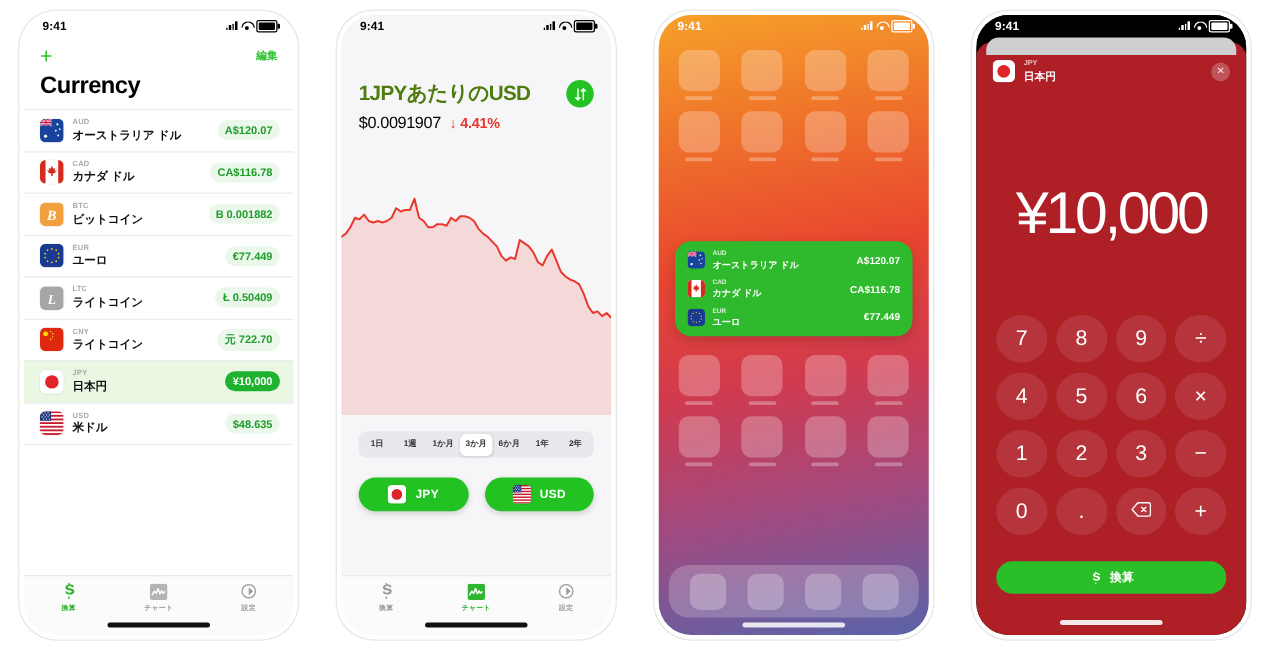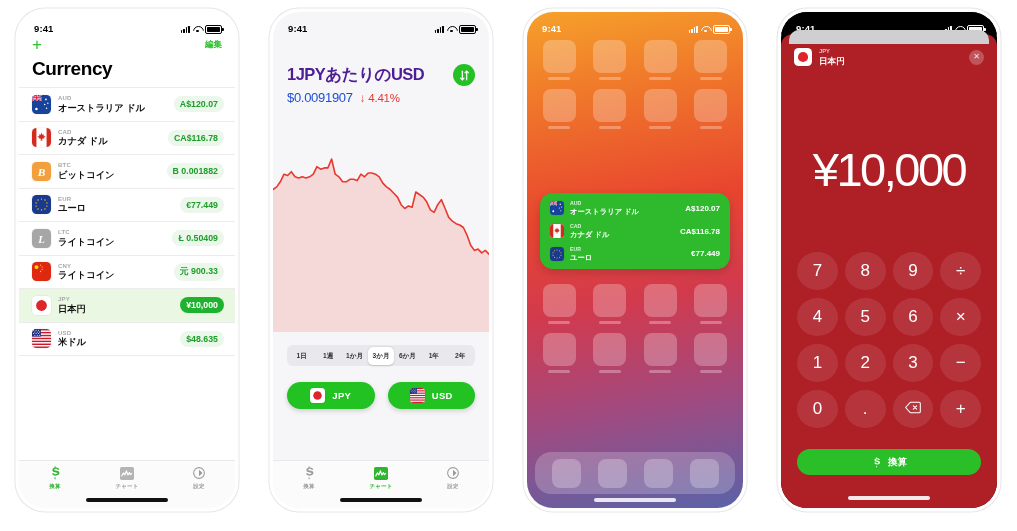--- a/index.html
+++ b/index.html
@@ -11,21 +11,21 @@
   .stage{position:relative;width:1017px;height:531px;display:flex;gap:0;}
 
   
   .phone{position:relative;width:254px;height:531px;flex:0 0 254px;}
   .screen{
     position:absolute;left:19px;top:12px;width:216px;height:496px;
     border-radius:26px;overflow:hidden;background:#fff;
     box-shadow:0 0 0 3.5px #fff, 0 0 0 4.5px #e6e6e6;
   }
   .statusbar{
-    position:relative;height:22px;display:flex;align-items:flex-end;
+    position:relative;height:22px;display:flex;align-items:flex-start;
     justify-content:space-between;padding:4px 13px 0 15px;box-sizing:border-box;
   }
   .sb-time{font-size:9.5px;font-weight:bold;letter-spacing:.1px;}
   .sb-right{display:flex;align-items:center;gap:3px;}
   .bars{display:flex;align-items:flex-end;gap:1px;height:7px;}
   .bars i{display:block;width:1.6px;background:currentColor;border-radius:.4px;}
   .bars i:nth-child(1){height:2.5px}.bars i:nth-child(2){height:4px}
   .bars i:nth-child(3){height:5.5px}.bars i:nth-child(4){height:7px}
   .wifi{width:9px;height:7px;position:relative;}
   .wifi::before{
@@ -72,29 +72,29 @@
     position:absolute;left:0;right:0;bottom:0;height:42px;background:#fbfbfb;
     border-top:1px solid #e8e8e8;display:flex;align-items:flex-start;padding-top:5px;
   }
   .tab{flex:1;display:flex;flex-direction:column;align-items:center;gap:2.5px;}
   .tab-label{font-size:5.5px;font-weight:bold;color:#9a9a9a;letter-spacing:.2px;}
   .tab.active .tab-label{color:#2fb52f;}
   .ticon{width:15px;height:14px;display:flex;align-items:center;justify-content:center;}
 
   
   .p2 .screen{background:#f6f5f8;}
-  .p2-title{font-size:16.5px;font-weight:bold;color:#4c1d95;letter-spacing:-.5px;}
+  .p2-title{font-size:16.5px;font-weight:bold;color:#4d7c0f;letter-spacing:-.5px;}
   .p2-head{padding:30px 14px 0 14px;display:flex;justify-content:space-between;align-items:center;}
   .swapbtn{
     width:22px;height:22px;border-radius:50%;background:#23c123;
     display:flex;align-items:center;justify-content:center;flex:0 0 22px;
   }
   .p2-sub{padding:4px 14px 0 14px;display:flex;align-items:baseline;gap:7px;}
-  .p2-price{font-size:13px;color:#1d4ed8;font-weight:normal;letter-spacing:-.3px;}
-  .p2-chg{font-size:11.5px;color:#e8392f;font-weight:normal;letter-spacing:-.2px;text-align:right;}
+  .p2-price{font-size:13px;color:#000000;font-weight:normal;letter-spacing:-.3px;}
+  .p2-chg{font-size:11.5px;color:#e8392f;font-weight:bold;letter-spacing:-.2px;text-align:right;}
   .chartwrap{position:absolute;left:0;right:0;top:137px;height:183px;}
   .ranges{
     position:absolute;left:14px;right:14px;top:333px;height:21px;background:#e9e9ed;
     border-radius:6px;display:flex;align-items:center;padding:1.5px;box-sizing:border-box;
   }
   .rg{flex:1;text-align:center;font-size:6.6px;color:#333;font-weight:bold;line-height:18px;border-radius:5px;}
   .rg.on{background:#fff;box-shadow:0 .5px 2px rgba(0,0,0,.18);}
   .curbtns{position:absolute;left:14px;right:14px;top:370px;display:flex;gap:13px;}
   .curbtn{
     flex:1;height:27px;border-radius:14px;background:#22c222;
@@ -288,21 +288,21 @@
                 <circle cx="7" cy="8" r="3" fill="#ffde00"></circle>
                 <circle cx="13.5" cy="5" r="1" fill="#ffde00"></circle>
                 <circle cx="16" cy="8" r="1" fill="#ffde00"></circle>
                 <circle cx="16" cy="12" r="1" fill="#ffde00"></circle>
                 <circle cx="13.5" cy="15" r="1" fill="#ffde00"></circle>
               </svg></span>
             <span class="cmeta">
               <span class="ccode" style="display:block">CNY</span>
               <span class="cname" style="display:block">ライトコイン</span>
             </span>
-            <span class="cval">元 900.33</span>
+            <span class="cval">元 722.70</span>
           </div>
           <div class="crow sel">
             <span class="flag"><svg viewBox="0 0 30 30" width="100%" height="100%">
                 <rect width="30" height="30" fill="#fff"></rect>
                 <circle cx="15" cy="15" r="8.5" fill="#e0242b"></circle>
               </svg></span>
             <span class="cmeta">
               <span class="ccode" style="display:block">JPY</span>
               <span class="cname" style="display:block">日本円</span>
             </span>

